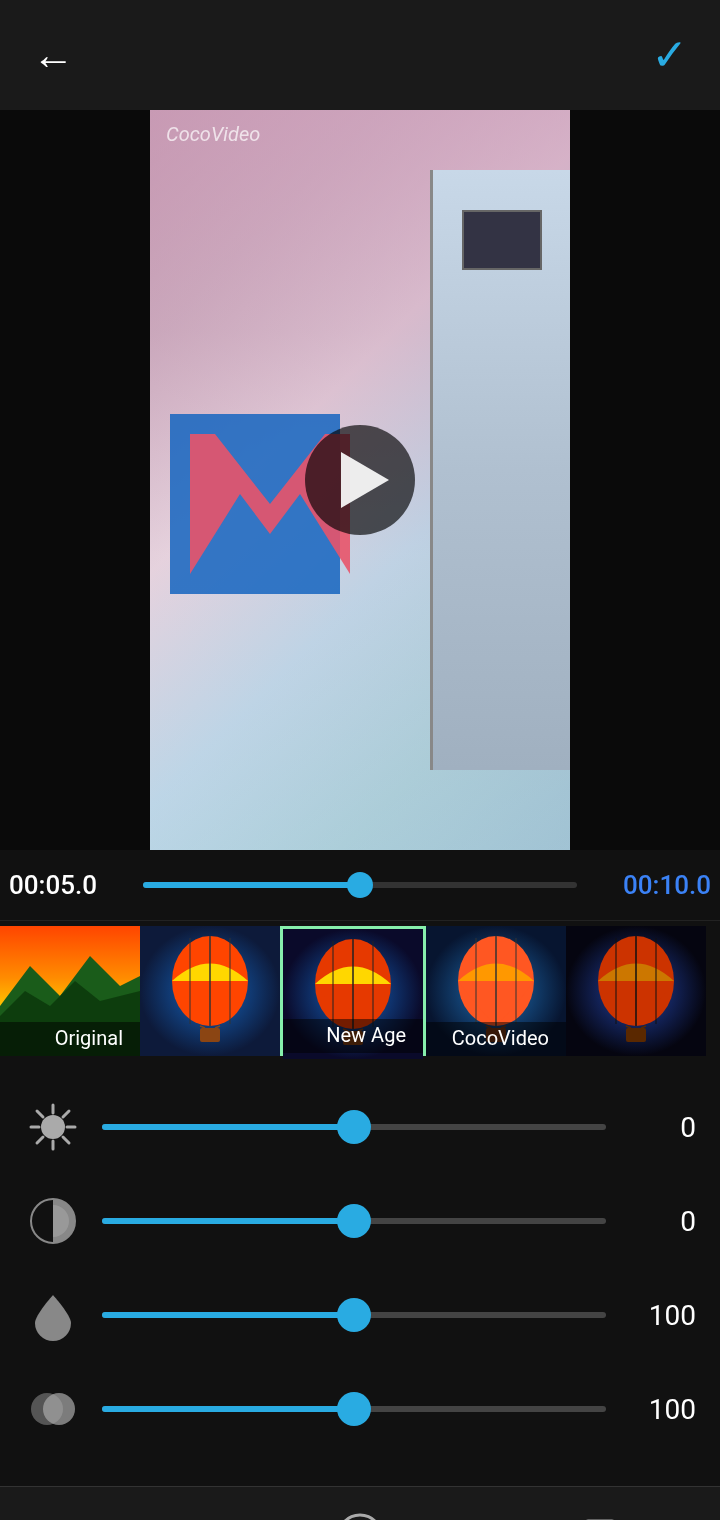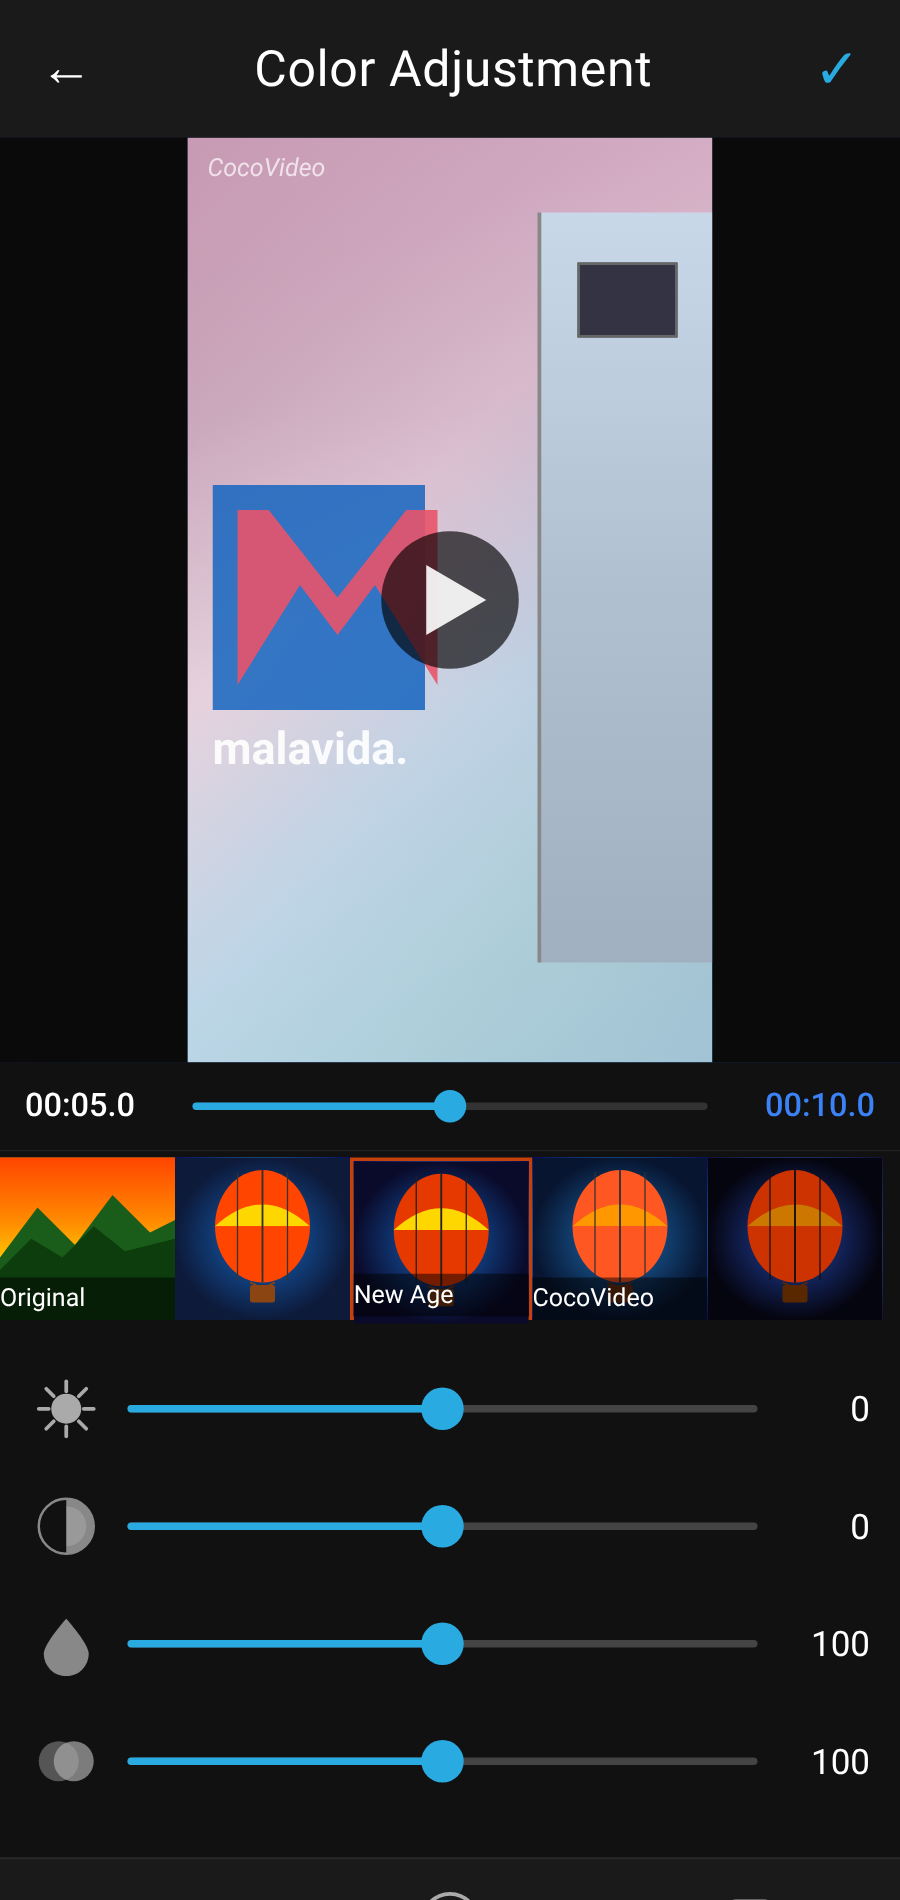--- a/index.html
+++ b/index.html
@@ -167,21 +167,21 @@
       right: 0;
     }
 
     
     .timeline {
       width: 100%;
       height: 70px;
       background: #111;
       display: flex;
       align-items: center;
-      padding: 0 20px;
+      padding: 0 9px;
       gap: 12px;
     }
     .time-start {
       font-size: 26px;
       color: #fff;
       min-width: 110px;
       font-weight: 500;
     }
     .timeline-track {
       flex: 1;
@@ -228,38 +228,38 @@
     }
     .filter-strip::-webkit-scrollbar { display: none; }
     .filter-item {
       min-width: 140px;
       height: 130px;
       position: relative;
       cursor: pointer;
       flex-shrink: 0;
     }
     .filter-item.active {
-      border: 3px solid #c2410c;
+      border: 3px solid #86efac;
     }
     .filter-thumb {
       width: 100%;
       height: 100%;
       object-fit: cover;
       display: block;
     }
     .filter-label {
       position: absolute;
       bottom: 0;
       left: 0;
       right: 0;
-      text-align: left;
+      text-align: right;
       font-size: 20px;
       color: #fff;
       background: rgba(0,0,0,0.5);
-      padding: 4px 0 6px;
+      padding: 4px 17px 6px;
     }
 
     
     .thumb-original {
       background: linear-gradient(180deg, #ff8c00 0%, #ffd700 20%, #228B22 50%, #006400 80%, #001a00 100%);
     }
     .thumb-orchid {
       background: radial-gradient(ellipse at center, #ff4500 30%, #ff6347 50%, #1e90ff 70%, #0000cd 100%);
     }
     .thumb-newage {
@@ -346,21 +346,20 @@
     }
 
     
     svg { display: block; }
   </style>
 </head>
 <body>
 
 <header class="header">
   <span class="header-back">←</span>
-  <span class="header-title">Color Adjustment</span>
   <span class="header-check">✓</span>
 </header>
 
 <div class="video-container">
 
   <div class="video-sides"></div>
 
   <div class="video-mock">
     <div class="video-bg"></div>
     <div class="video-content">
@@ -368,21 +367,20 @@
       <div class="video-logo-area">
 
         <div class="m-shape">
           <svg viewBox="0 0 200 180" xmlns="http://www.w3.org/2000/svg">
 
             <rect x="0" y="0" width="170" height="180" fill="#1565C0" opacity="0.85"></rect>
 
             <polygon points="20,20 20,160 70,80 100,120 130,80 180,160 180,20 155,20 100,90 45,20" fill="#e8546a" opacity="0.9"></polygon>
           </svg>
         </div>
-        <span class="video-text">malavida.</span>
       </div>
     </div>
 
     <div class="equipment">
       <div class="equipment-screen"></div>
     </div>
 
     <div class="play-button">
       <div class="play-triangle"></div>
     </div>

